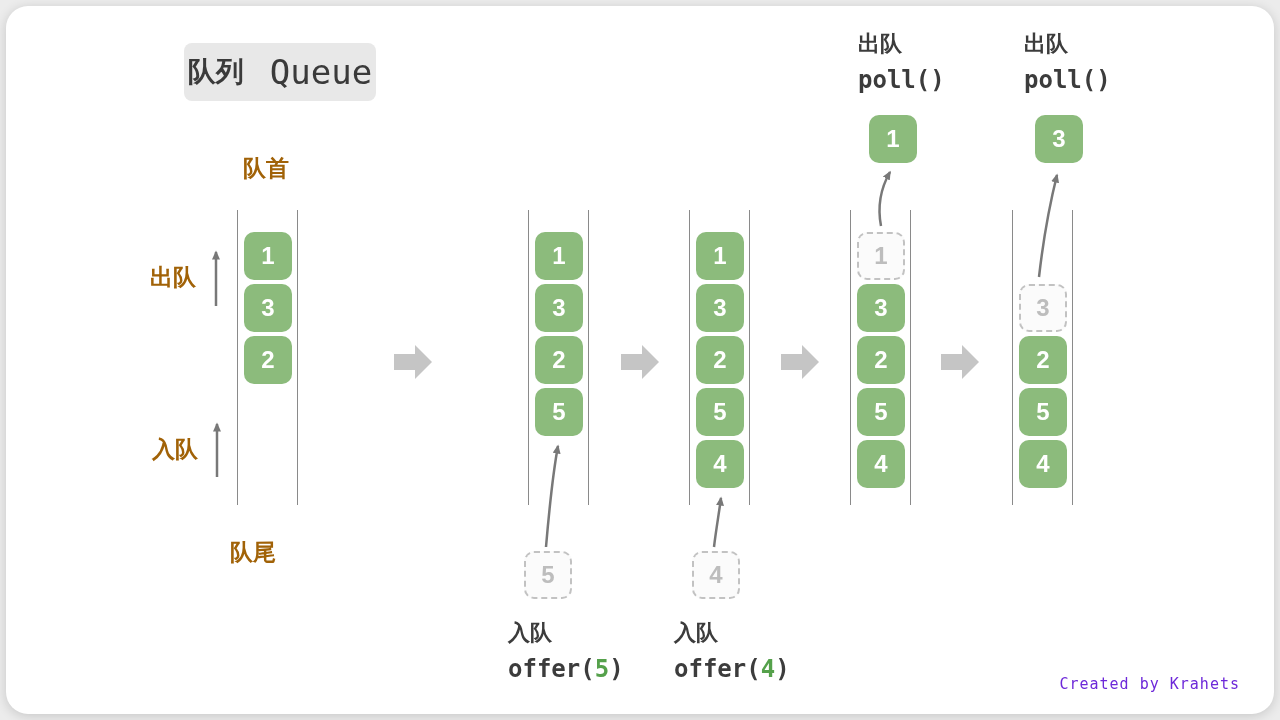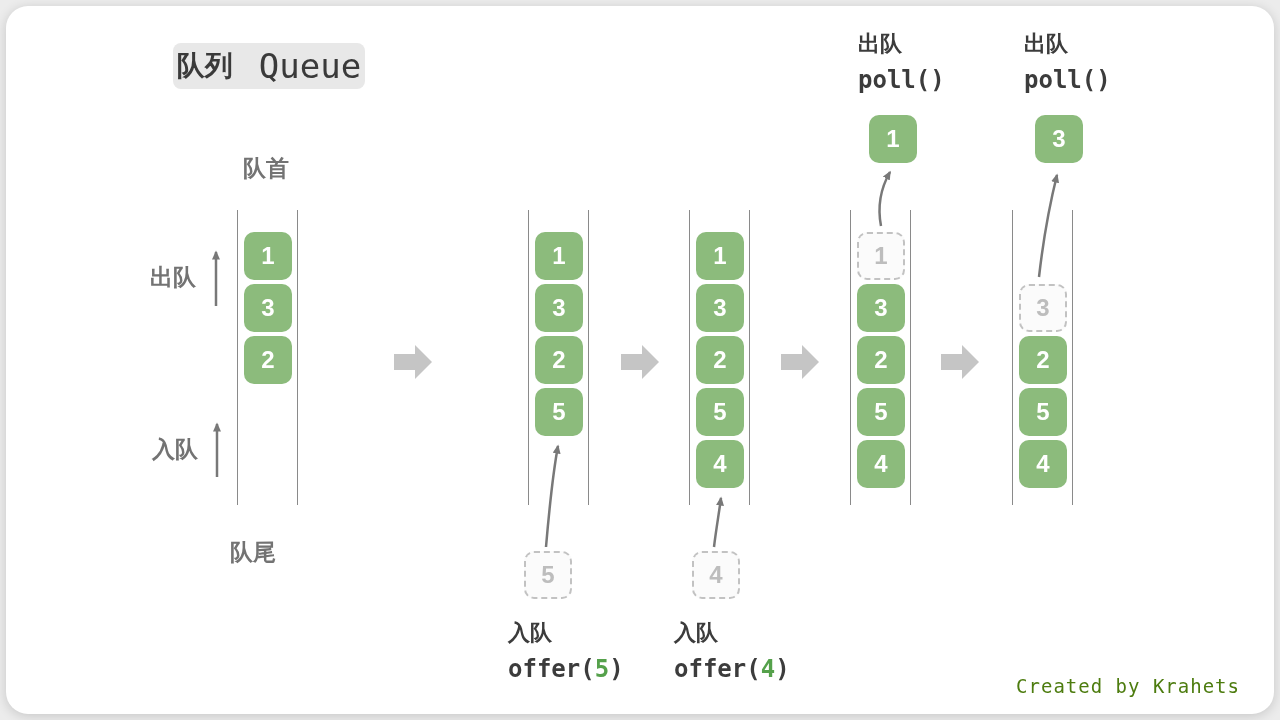--- a/index.html
+++ b/index.html
@@ -8,30 +8,30 @@
     background: #ececec;
     font-family: "Liberation Sans", "DejaVu Sans", sans-serif;
     position: relative; overflow: hidden;
   }
   .frame {
     position: absolute; left: 6px; top: 6px; right: 6px; bottom: 6px;
     background: #ffffff; border-radius: 22px;
     box-shadow: 0 2px 12px rgba(0,0,0,0.16);
   }
   .title-box {
-    position: absolute; left: 173px; top: 43px; width: 192px; height: 46px;
+    position: absolute; left: 184px; top: 43px; width: 192px; height: 58px;
     background: #e8e8e8; border-radius: 8px;
     display: flex; align-items: center; justify-content: center; gap: 26px;
     color: #3a3a3a;
   }
   .title-zh { font-size: 28px; font-weight: bold; }
   .title-en { font-size: 34px; font-family: "DejaVu Sans Mono", "Liberation Mono", monospace; }
 
   .cjk-label {
-    position: absolute; color: #737373; font-size: 23px; font-weight: bold;
+    position: absolute; color: #a16207; font-size: 23px; font-weight: bold;
     white-space: nowrap; line-height: 1;
   }
 
   .queue-col {
     position: absolute; top: 210px; width: 61px; height: 295px;
     border-left: 1.5px solid #8a8a8a; border-right: 1.5px solid #8a8a8a;
     box-sizing: border-box;
   }
   .slot {
     position: absolute; left: 6px; width: 48px; height: 48px;
@@ -50,21 +50,21 @@
   .anno-code {
     color: #3c3c3c; font-size: 24px; font-weight: bold;
     font-family: "DejaVu Sans Mono", "Liberation Mono", monospace; white-space: nowrap;
   }
   .green-num { color: #55a14b; }
 
   .arrow-layer { position: absolute; left: 0; top: 0; pointer-events: none; }
 
   .watermark {
     position: absolute; right: 40px; top: 675px;
-    color: #4d7c0f; font-size: 19px; letter-spacing: 1px;
+    color: #6d28d9; font-size: 15px; letter-spacing: 1px;
     font-family: "DejaVu Sans Mono", "Liberation Mono", monospace;
   }
 </style>
 </head>
 <body>
 
 <div class="frame"></div>
 
 <svg class="arrow-layer" width="1280" height="720" viewBox="0 0 1280 720">
   <defs>

